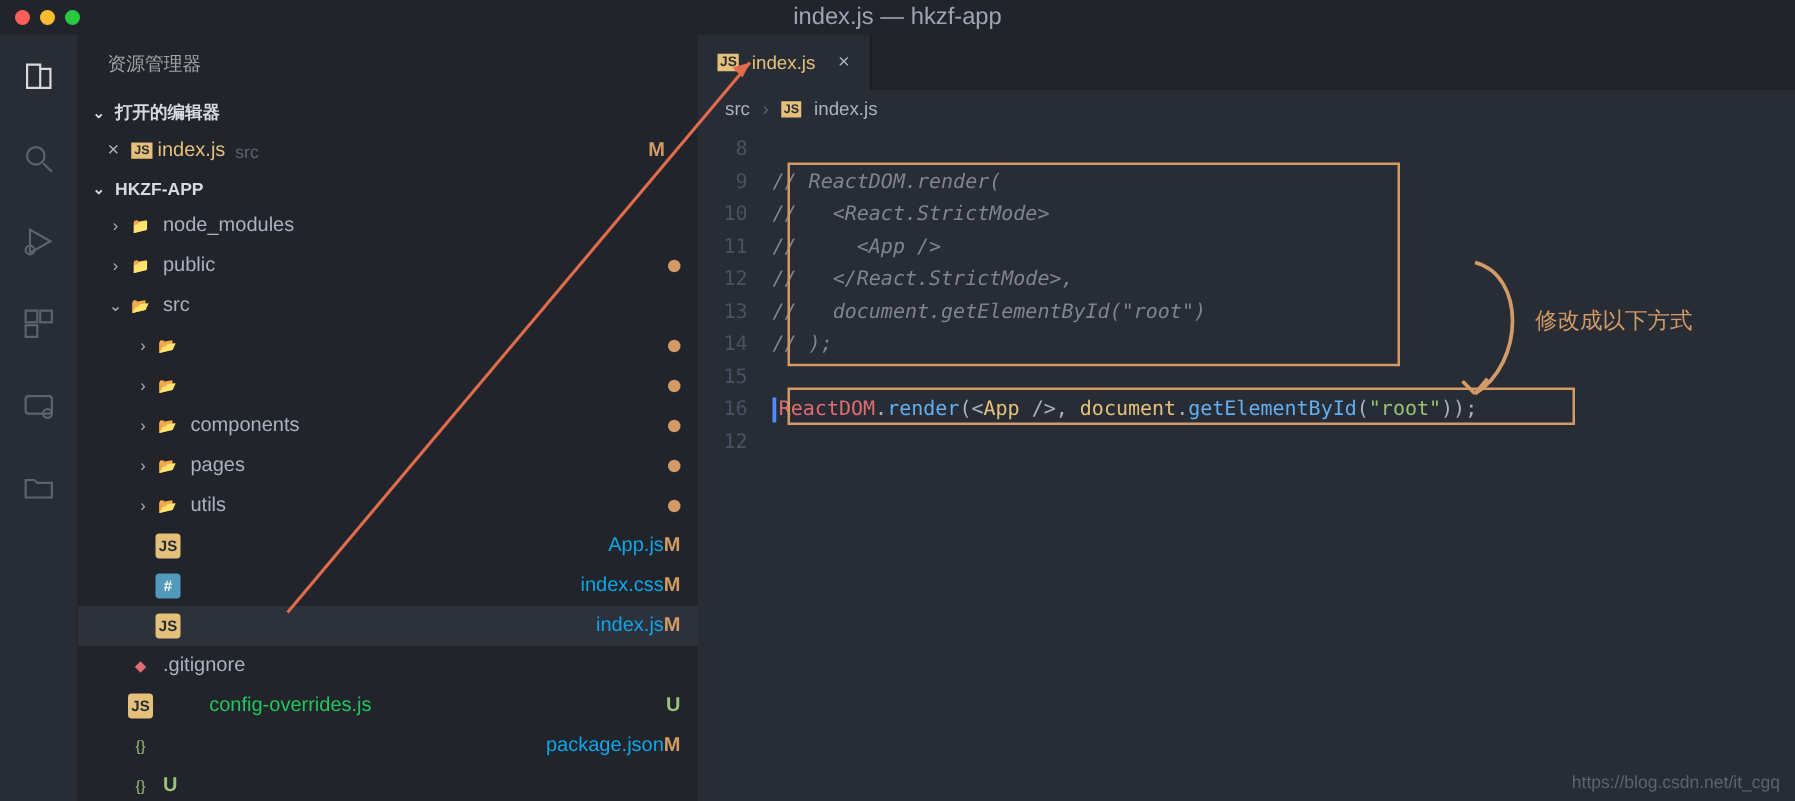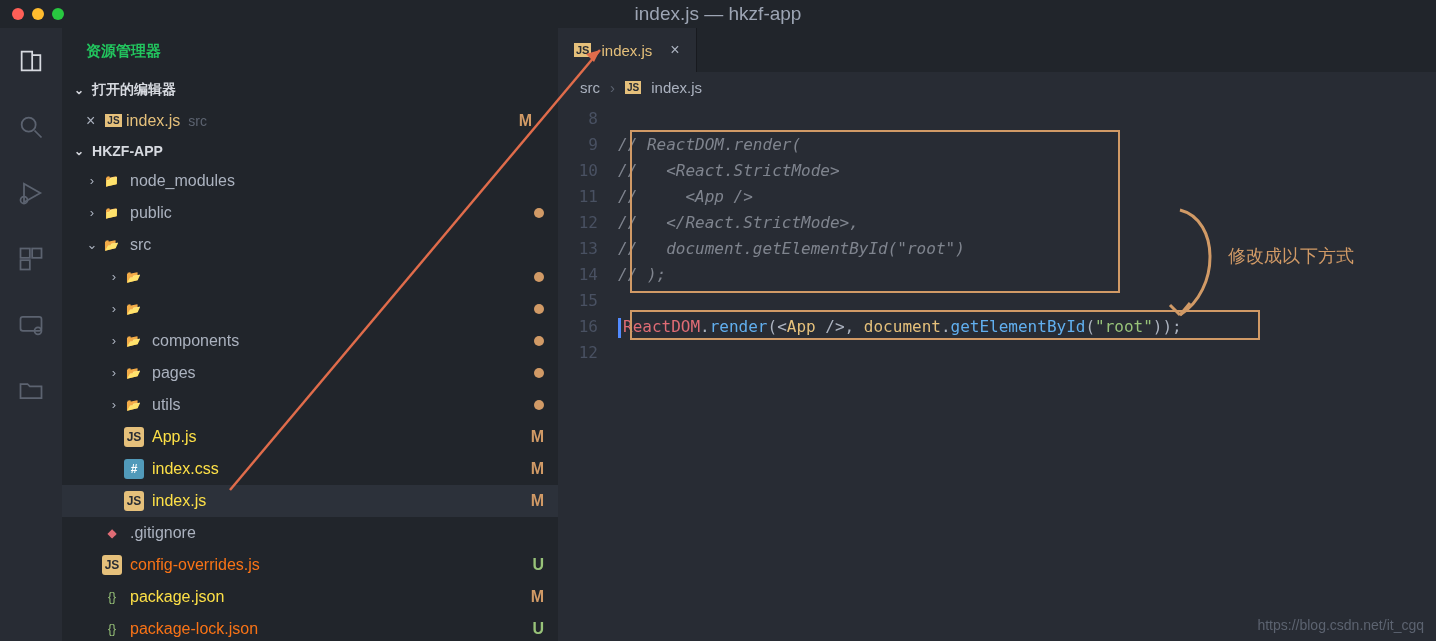--- a/index.html
+++ b/index.html
@@ -27,21 +27,21 @@
 }
 .act-icon { width: 30px; height: 30px; display:flex; align-items:center; justify-content:center; }
 .act-icon svg { width: 28px; height: 28px; stroke: #5c6370; fill: none; }
 .act-icon.active svg { stroke: #d7dae0; }
 
 .sidebar {
   width: 496px; background: #21252b; display: flex; flex-direction: column;
   font-size: 16px;
 }
 .sb-header {
-  padding: 14px 24px; color: #22c55e; font-size: 15px; font-weight: bold;
+  padding: 14px 24px; color: #a3a3a3; font-size: 15px;
 }
 .sb-section { padding: 6px 12px; color: #d7dae0; font-size: 14px; font-weight: 700; display:flex; align-items:center; gap:4px; }
 .sb-section .chev { font-size: 12px; margin-right: 4px; }
 .open-editor-row {
   display:flex; align-items:center; padding: 4px 12px 4px 24px;
   height: 32px; color: #d7dae0;
 }
 .open-editor-row .close { color:#abb2bf; margin-right: 10px; font-size:16px; }
 .open-editor-row .name { color: #e5c07b; }
 .open-editor-row .path { color: #5c6370; margin-left: 8px; font-size:14px; }
@@ -59,22 +59,22 @@
 .tree-row .dotm { width:10px; height:10px; border-radius:50%; background:#d19a66; margin-left:auto; }
 .tree-row .ico { width:20px; height:20px; margin-right:8px; display:inline-flex; align-items:center; justify-content:center; font-size:12px; border-radius:3px; }
 .ico-folder { color:#61afef; }
 .ico-folder-green { color:#98c379; }
 .ico-js { background:#e5c07b; color:#282c34; font-weight:700; font-size:10px; padding:1px 2px;text-align:right; }
 .ico-css { background:#519aba; color:#fff; font-weight:700; font-size:10px; padding:1px 2px; }
 .ico-git { color:#e06c75; }
 .ico-json { color:#98c379; }
 .status-M { color:#d19a66; }
 .status-U { color:#98c379; }
-.name-M { color:#fde047; }
-.name-U { color:#f97316; }
+.name-M { color:#0ea5e9;text-align:right; }
+.name-U { color:#22c55e;margin-left:37px; }
 
 .editor { flex:1; background:#282c34; display:flex; flex-direction:column; position:relative; }
 .tabbar { height:44px; display:flex; background:#21252b; }
 .tab {
   display:flex; align-items:center; padding:0 16px; gap:10px;
   background:#282c34; color:#e5c07b; height:100%;
   border-right:1px solid #181a1f;
 }
 .tab .ico { font-size:11px; }
 .tab .close { color:#abb2bf; margin-left:8px; font-size:16px; }
@@ -268,21 +268,20 @@
         </div>
         <div class="tree-row" style="padding-left: 20px;">
           <span class="arrow"></span>
           <span class="ico ico-json">{}</span>
           <span class="name name-M">package.json</span>
           <span class="status status-M">M</span>
         </div>
         <div class="tree-row" style="padding-left: 20px;">
           <span class="arrow"></span>
           <span class="ico ico-json">{}</span>
-          <span class="name name-U">package-lock.json</span>
           <span class="status status-U">U</span>
         </div>
       </div>
   </div>
 
   <div class="editor">
     <div class="tabbar">
       <div class="tab">
         <span class="ico ico-js">JS</span>
         <span>index.js</span>

